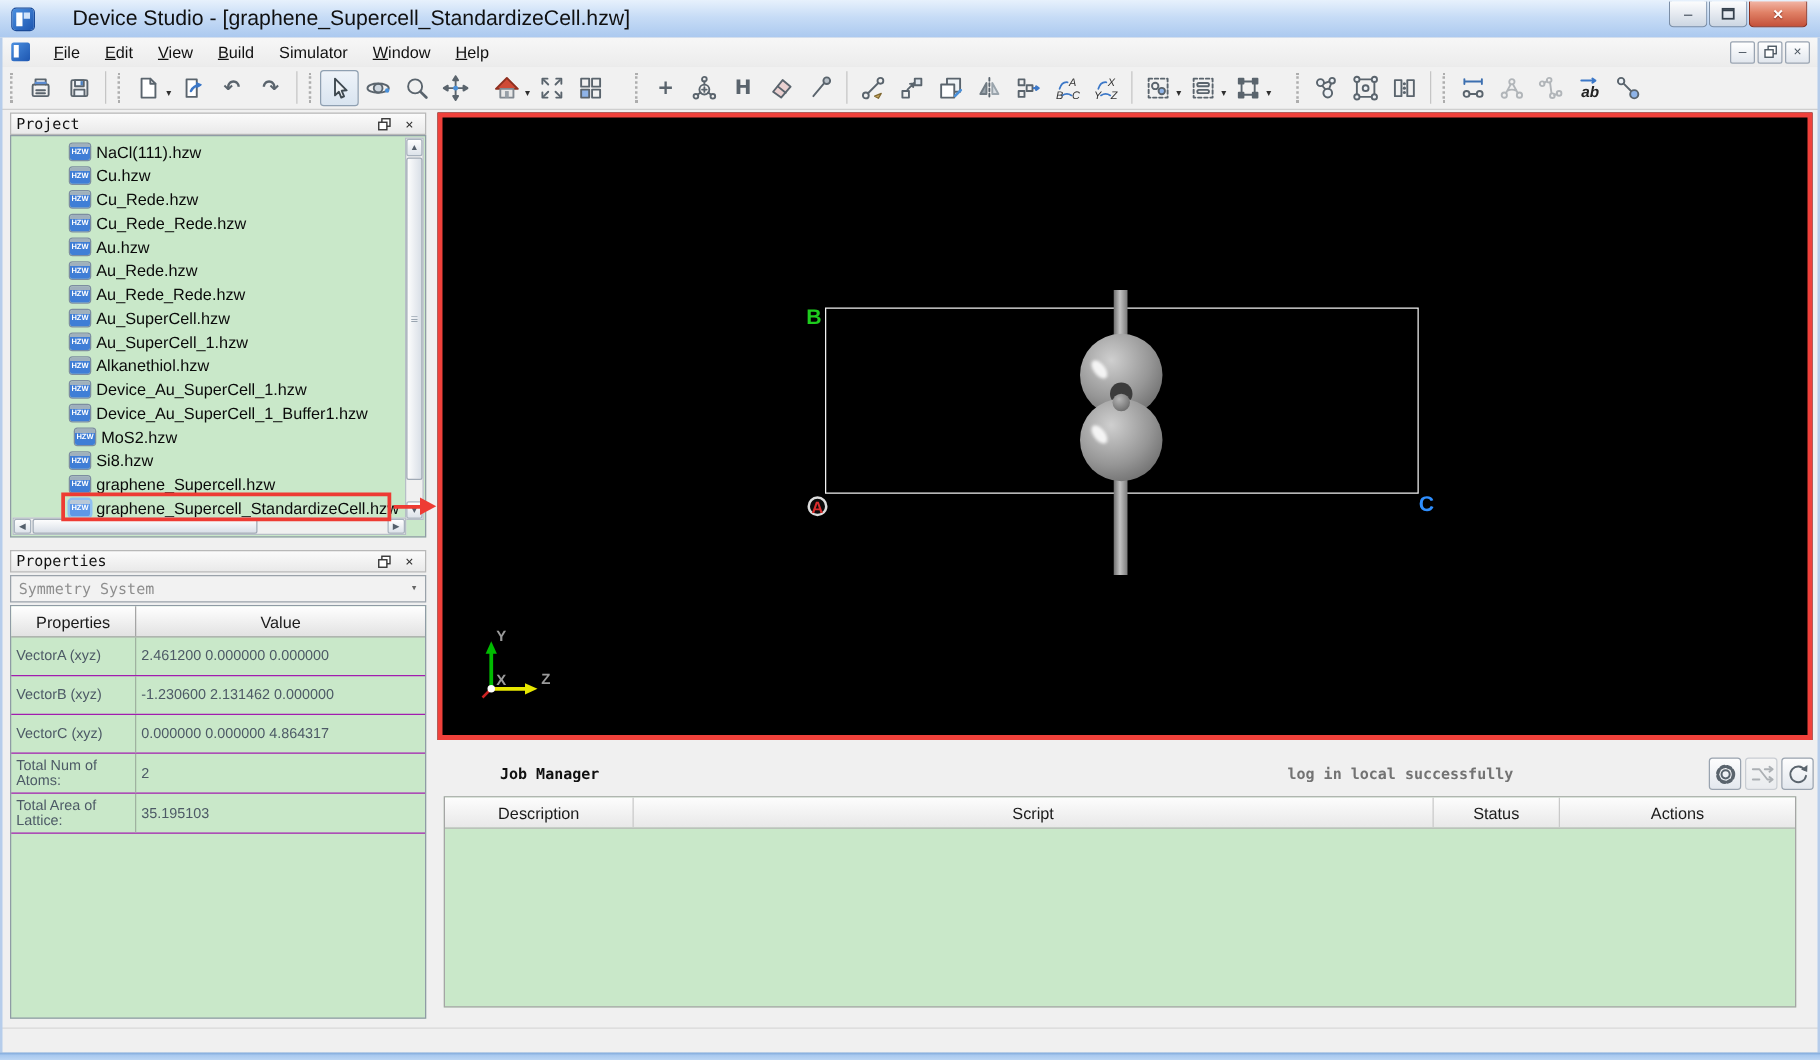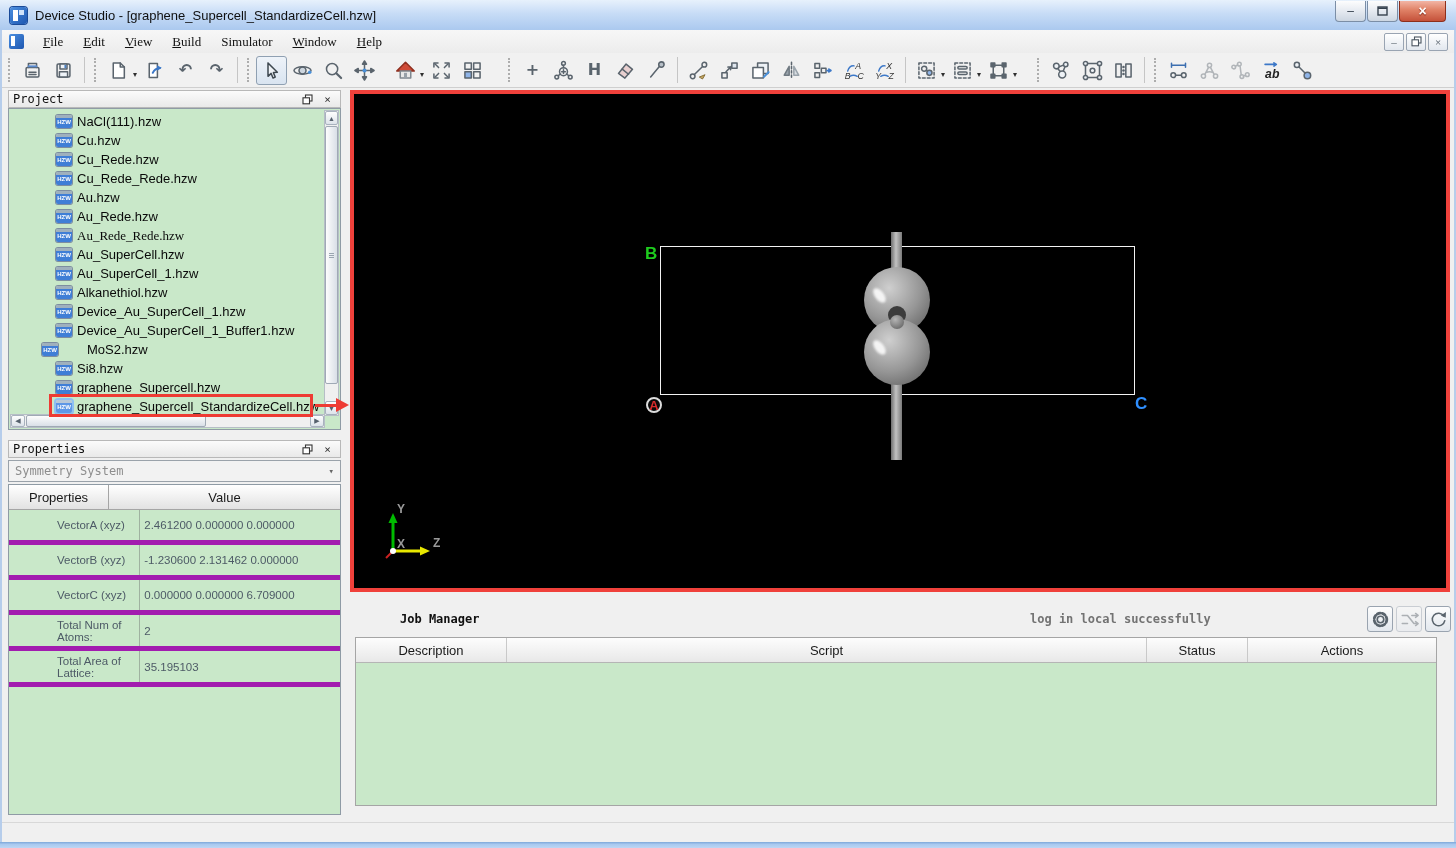--- a/index.html
+++ b/index.html
@@ -10,31 +10,31 @@
   .mono{font-family:"DejaVu Sans Mono",monospace;}
 
   
   #titlebar{left:0;top:0;width:1456px;height:30px;
     background:linear-gradient(#e7f1fc,#c7dcf6 45%,#abc9ef);
     border-bottom:1px solid #8fb0d8;display:flex;align-items:center;}
   #app-logo{width:17px;height:17px;margin:0 8px 0 10px;border-radius:3px;
     background:linear-gradient(135deg,#4b8fe0,#1d56b0);position:relative;box-shadow:0 0 0 1px #1a4a98;}
   #app-logo:before{content:"";position:absolute;left:3px;top:3px;width:5px;height:11px;background:#fff;}
   #app-logo:after{content:"";position:absolute;left:9px;top:3px;width:5px;height:5px;background:#cfe2fa;}
-  #window-title{font-size:13px;color:#101010;}
+  #window-title{font-size:17px;color:#101010;margin-left:23px;}
   #win-controls{margin-left:auto;display:flex;margin-right:10px;margin-top:-8px;}
   .win-btn{width:29px;height:20px;border:1px solid #7b8ea6;border-top:none;background:linear-gradient(#fdfdfd,#e8ecf2 45%,#ccd6e2);
     display:flex;align-items:center;justify-content:center;font-size:12px;color:#35404d;
     border-radius:0 0 4px 4px;margin-left:1px;}
   .win-btn.close{width:45px;background:linear-gradient(#f2b5a5,#e08166 45%,#c4513a);border-color:#8d2f1c;color:#fff;
     font-size:14px;font-weight:bold;text-shadow:0 1px 1px #7a2212;}
 
   
   #menubar{left:0;top:30px;width:1456px;height:23px;background:linear-gradient(#f7f7f7,#ececec);
-    border-bottom:1px solid #d4d4d4;display:flex;align-items:center;font-family:Liberation Serif, serif;}
+    border-bottom:1px solid #d4d4d4;display:flex;align-items:center;}
   #menu-logo{width:15px;height:15px;margin:0 9px;border-radius:2px;
     background:linear-gradient(135deg,#4b8fe0,#1d56b0);position:relative;}
   #menu-logo:before{content:"";position:absolute;left:2px;top:2px;width:4px;height:10px;background:#fff;}
   .menu-item{font-size:13px;color:#111;padding:3px 10px;}
   .menu-item u{text-decoration:underline;}
   #mdi-controls{margin-left:auto;display:flex;margin-right:8px;gap:2px;}
   .mdi-btn{width:18px;height:16px;border:1px solid #99a4b2;background:linear-gradient(#ffffff,#e2e7ee);
     display:flex;align-items:center;justify-content:center;font-size:11px;color:#4a5560;border-radius:2px;}
 
   
@@ -82,21 +82,21 @@
   #prop-selector{position:absolute;left:0;top:20px;width:333px;height:22px;background:#f2f2f2;
     border:1px solid #9aa2aa;box-sizing:border-box;display:flex;align-items:center;padding:0 6px;
     font-size:12px;color:#8e8e8e;}
   #prop-selector .dd2{margin-left:auto;font-size:9px;color:#666;}
   #prop-table{position:absolute;left:0;top:44px;width:333px;height:331px;background:#c9e8c9;
     border:1px solid #8f9ba5;box-sizing:border-box;}
   #prop-header{display:flex;height:24px;background:linear-gradient(#ffffff,#e2e2e2);border-bottom:1px solid #a5a5a5;}
   #prop-header div{font-size:13px;color:#1a1a1a;display:flex;align-items:center;justify-content:center;box-sizing:border-box;}
   .prop-col-l{width:100px;border-right:1px solid #a5a5a5;}
   .prop-col-r{width:231px;}
-  .prop-row{display:flex;border-bottom:5px solid #a21caf;padding-left:44px;}
+  .prop-row{display:flex;border-bottom:1px solid #a21caf;}
   .prop-row div{font-size:11.5px;color:#4d5a66;box-sizing:border-box;padding:2px 4px;display:flex;align-items:center;}
   .prop-row .c1{width:100px;border-right:1px solid #9fb2a0;}
   .prop-row .c2{width:231px;}
 
   
   #viewport{left:350px;top:90px;width:1100px;height:502px;background:#000;
     border:4px solid #f0413b;box-sizing:border-box;}
   #cell-rect{position:absolute;left:306px;top:152px;width:475px;height:149px;border:1.5px solid #f2f2f2;box-sizing:border-box;}
   #bond-rod{position:absolute;left:537px;top:138px;width:11px;height:228px;
     background:linear-gradient(to right,#6f6f6f,#c2c2c2 45%,#7a7a7a);}
@@ -506,21 +506,21 @@
           <span class="tree-label">Cu_Rede_Rede.hzw</span>
         </div>
         <div class="tree-item" style="top: 79px; left: 47px;">
           <span class="hzw-icon"></span>
           <span class="tree-label">Au.hzw</span>
         </div>
         <div class="tree-item" style="top: 98px; left: 47px;">
           <span class="hzw-icon"></span>
           <span class="tree-label">Au_Rede.hzw</span>
         </div>
-        <div class="tree-item" style="top: 117px; left: 47px; font-family: Liberation Serif, serif;">
+        <div class="tree-item" style="top: 117px; left: 47px;">
           <span class="hzw-icon"></span>
           <span class="tree-label">Au_Rede_Rede.hzw</span>
         </div>
         <div class="tree-item" style="top: 136px; left: 47px;">
           <span class="hzw-icon"></span>
           <span class="tree-label">Au_SuperCell.hzw</span>
         </div>
         <div class="tree-item" style="top: 155px; left: 47px;">
           <span class="hzw-icon"></span>
           <span class="tree-label">Au_SuperCell_1.hzw</span>
@@ -530,21 +530,21 @@
           <span class="tree-label">Alkanethiol.hzw</span>
         </div>
         <div class="tree-item" style="top: 193px; left: 47px; text-align: right;">
           <span class="hzw-icon"></span>
           <span class="tree-label">Device_Au_SuperCell_1.hzw</span>
         </div>
         <div class="tree-item" style="top: 212px; left: 47px;">
           <span class="hzw-icon"></span>
           <span class="tree-label">Device_Au_SuperCell_1_Buffer1.hzw</span>
         </div>
-        <div class="tree-item" style="top: 231px; left: 33px; gap: 24px;">
+        <div class="tree-item" style="top: 231px; left: 51px;">
           <span class="hzw-icon"></span>
           <span class="tree-label">MoS2.hzw</span>
         </div>
         <div class="tree-item" style="top: 250px; left: 47px;">
           <span class="hzw-icon"></span>
           <span class="tree-label">Si8.hzw</span>
         </div>
         <div class="tree-item" style="top: 269px; left: 47px;">
           <span class="hzw-icon"></span>
           <span class="tree-label">graphene_Supercell.hzw</span>
@@ -599,21 +599,21 @@
         <div class="prop-row" style="height: 30px;">
           <div class="c1">VectorA (xyz)</div>
           <div class="c2">2.461200 0.000000 0.000000</div>
         </div>
         <div class="prop-row" style="height: 30px;">
           <div class="c1">VectorB (xyz)</div>
           <div class="c2">-1.230600 2.131462 0.000000</div>
         </div>
         <div class="prop-row" style="height: 30px;">
           <div class="c1">VectorC (xyz)</div>
-          <div class="c2">0.000000 0.000000 6.709000</div>
+          <div class="c2">0.000000 0.000000 4.864317</div>
         </div>
         <div class="prop-row" style="height: 31px;">
           <div class="c1">Total Num of Atoms:</div>
           <div class="c2">2</div>
         </div>
         <div class="prop-row" style="height: 31px;">
           <div class="c1">Total Area of Lattice:</div>
           <div class="c2">35.195103</div>
         </div>
       </div>

